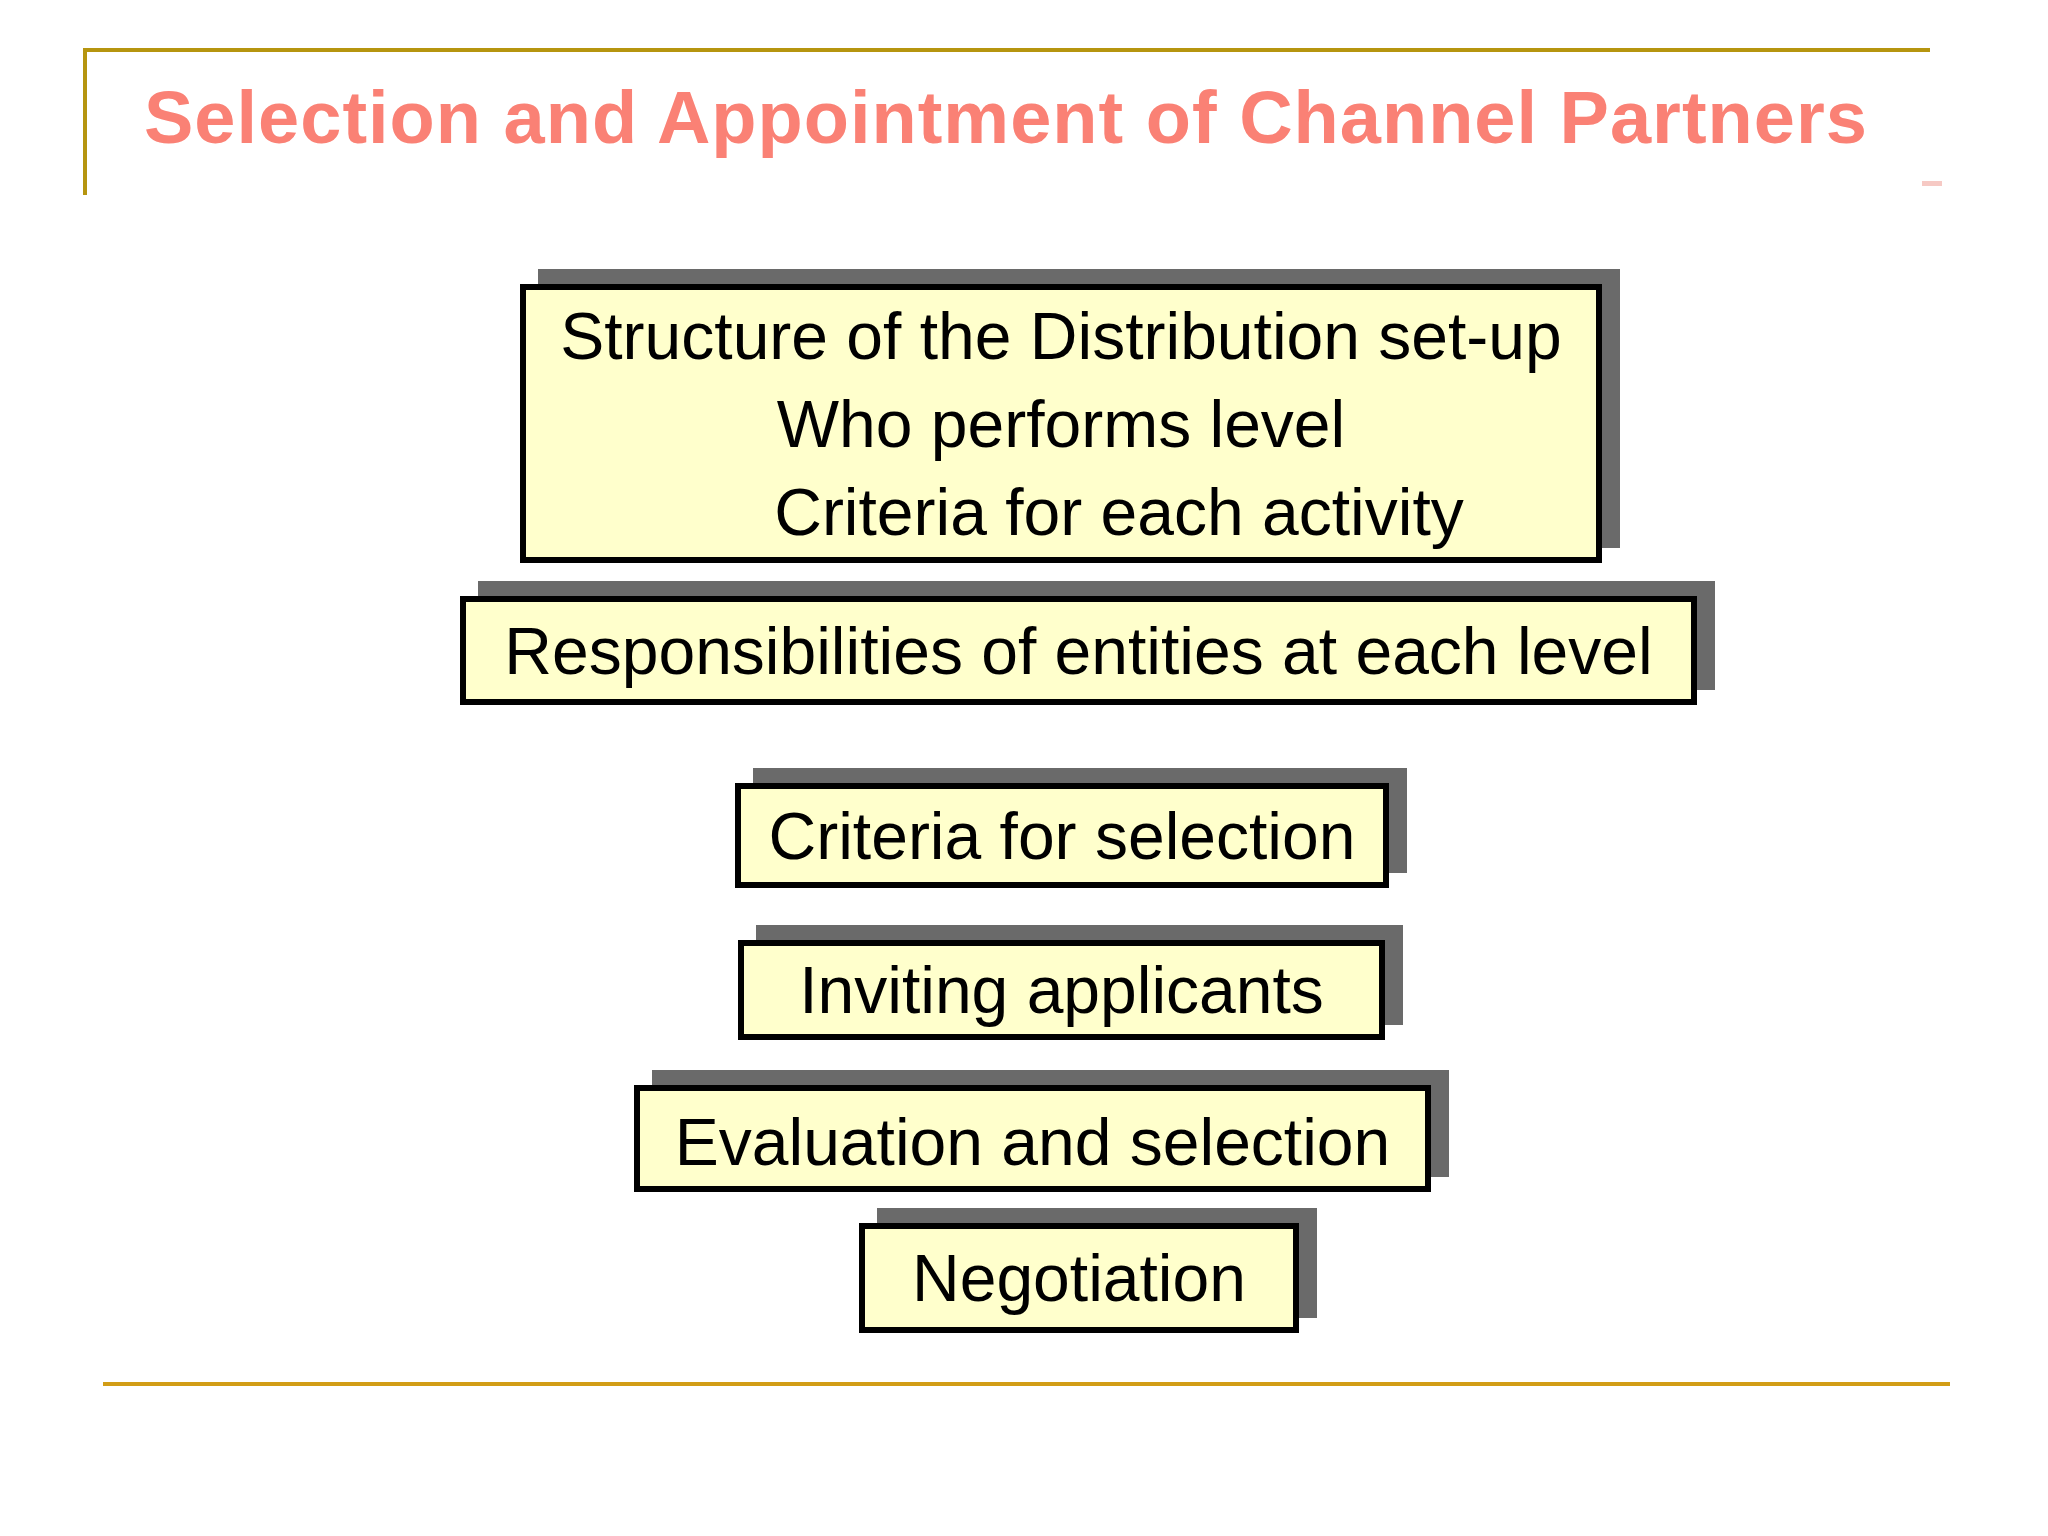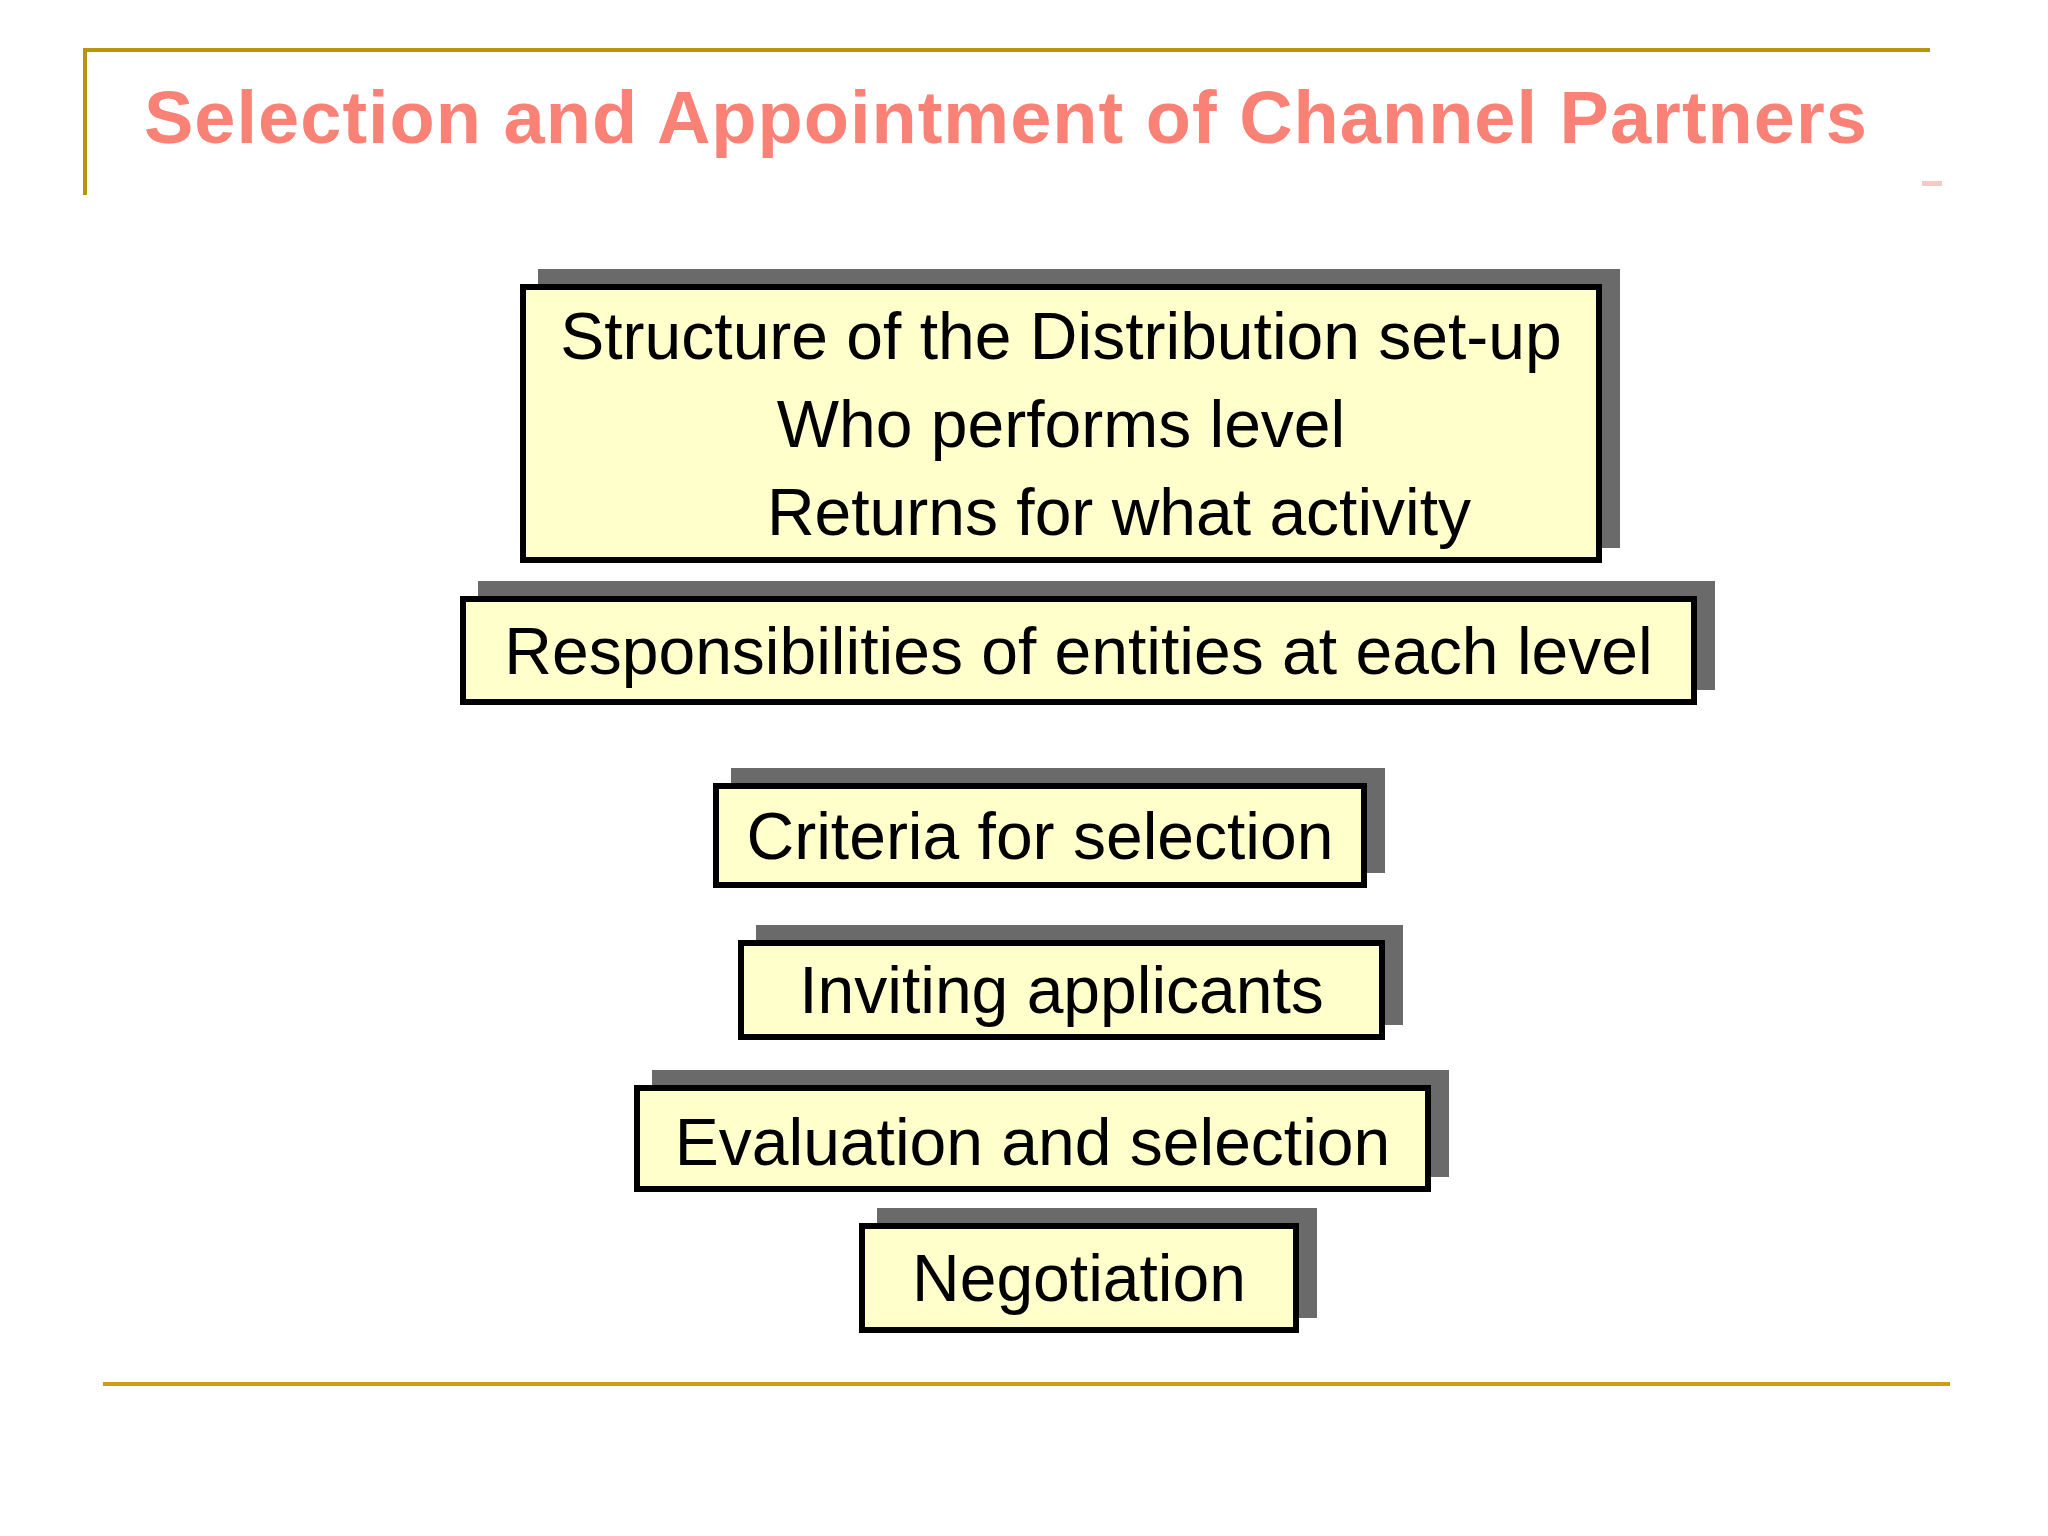--- a/index.html
+++ b/index.html
@@ -30,40 +30,40 @@
     box-shadow:18px -15px 0 0 var(--box-shadow,#6A6A6A);
     display:flex;flex-direction:column;justify-content:center;
     text-align:center;
     color:var(--text-color,#000);
     font-size:66px;
   }
   .box .bl{line-height:88px;white-space:nowrap;}
   .box .bl.shift{transform:translateX(58px);}
   .b1{left:520px;top:284px;width:1082px;height:279px;}
   .b2{left:460px;top:596px;width:1237px;height:109px;}
-  .b3{left:713px;top:783px;width:654px;height:105px;}
+  .b3{left:735px;top:783px;width:654px;height:105px;}
   .b4{left:738px;top:940px;width:647px;height:100px;}
   .b5{left:634px;top:1085px;width:797px;height:107px;justify-content:flex-end;}
   .b6{left:859px;top:1223px;width:440px;height:110px;}
   .artifact{position:absolute;left:1922px;top:181px;width:20px;height:5px;background:#F6C9C4;}
 </style>
 </head>
 <body>
 
 <div class="slide">
 
   <div class="rule rule-top"></div>
   <div class="rule rule-left"></div>
 
   <h1 class="title">Selection and Appointment of Channel Partners</h1>
 
   <div class="box b1">
     <div class="bl">Structure of the Distribution set-up</div>
     <div class="bl">Who performs level</div>
-    <div class="bl shift">Returns for what activity</div>
+    <div class="bl shift">Criteria for each activity</div>
   </div>
 
   <div class="box b2">
     <div class="bl">Responsibilities of entities at each level</div>
   </div>
 
   <div class="box b3">
     <div class="bl">Criteria for selection</div>
   </div>
 

